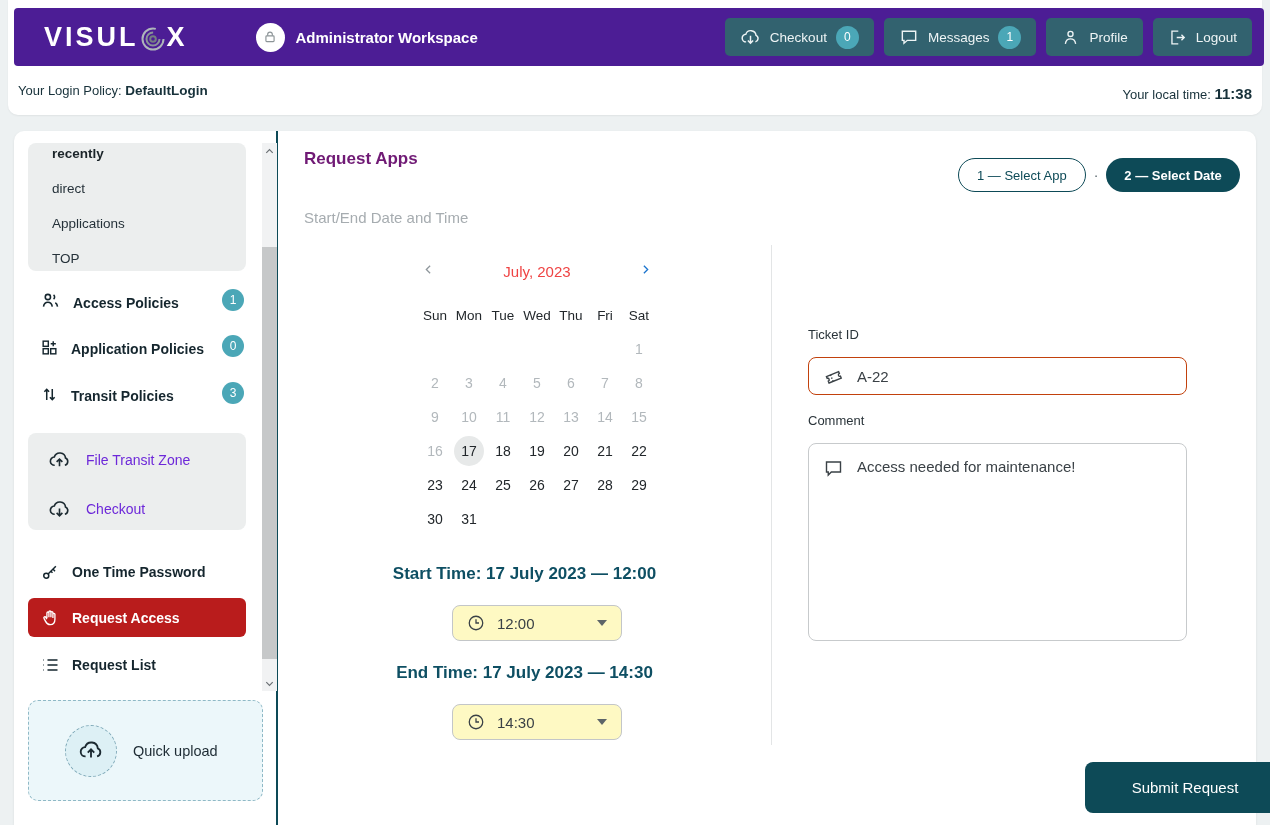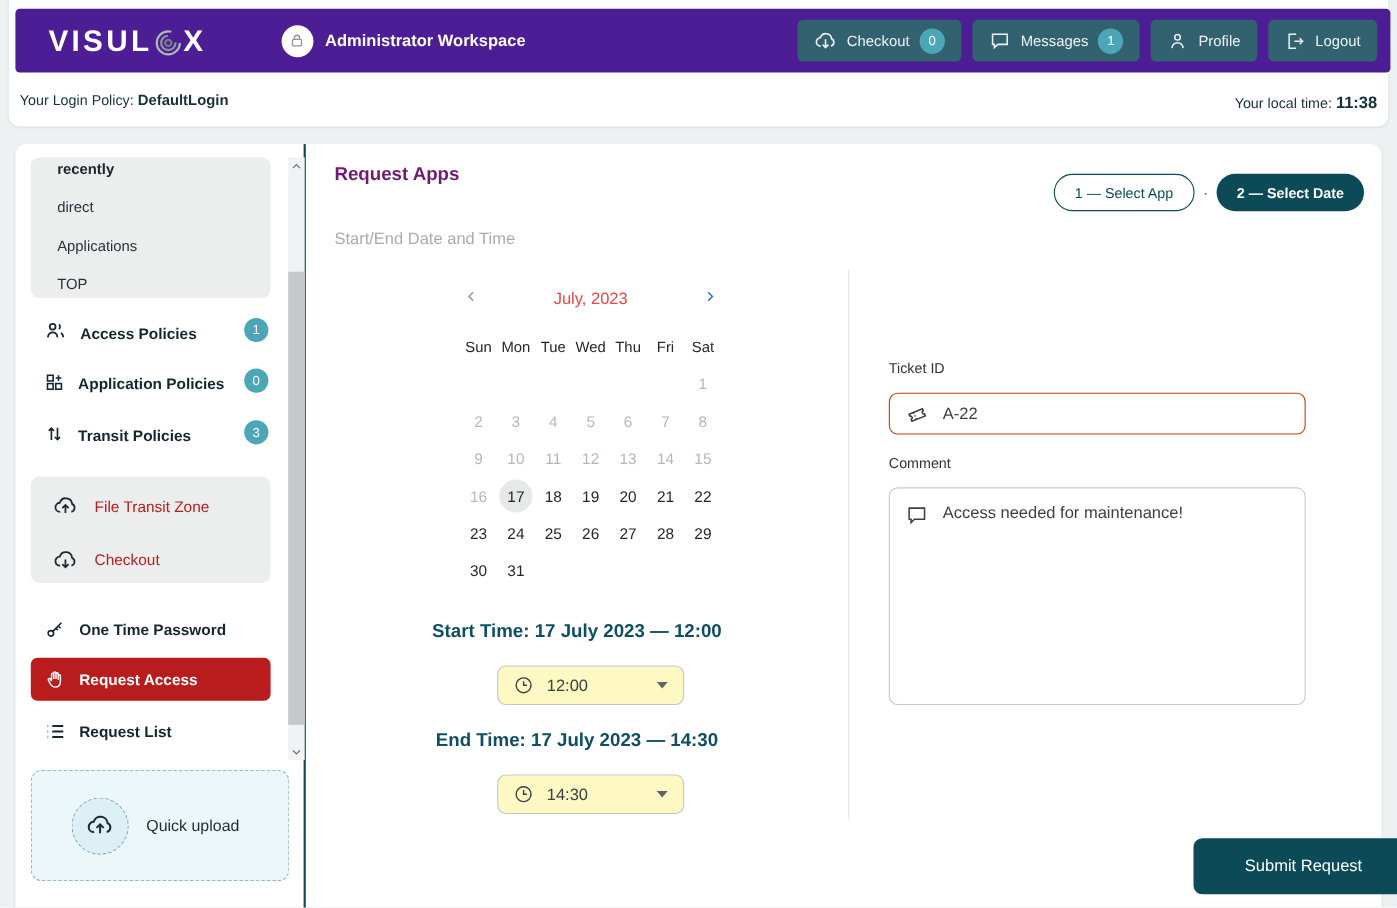--- a/index.html
+++ b/index.html
@@ -41,21 +41,21 @@
                 border-radius:8px; overflow:hidden; padding:0 0 0 24px; }
   .recent-item { height:35px; line-height:35px; font-size:13.5px; color:#26323a; cursor:pointer; }
   .recent-item.first { margin-top:-7px; font-weight:bold; color:#1b2429; }
   .side-row { position:absolute; left:14px; width:218px; height:30px; display:flex; align-items:flex-end;
               gap:12px; padding:0 2px 0 12px; cursor:pointer; color:#15262e; }
   .side-row .lbl { font-weight:bold; font-size:14px; }
   .side-badge { margin-left:auto; width:22px; height:22px; border-radius:50%; background:#4ba7b7;
                 color:#fff; font-size:12px; display:flex; align-items:center; justify-content:center; }
   .transit-box { position:absolute; left:14px; top:302px; width:218px; height:97px; background:#eceeee; border-radius:8px; }
   .transit-item { position:absolute; left:20px; width:190px; height:28px; display:flex; align-items:center;
-                  gap:15px; font-size:14px; color:#b91c1c; cursor:pointer; }
+                  gap:15px; font-size:14px; color:#6d28d9; cursor:pointer; }
   .nav-item { position:absolute; left:14px; width:218px; height:39px; display:flex; align-items:center;
               gap:12px; padding-left:12px; border-radius:6px; font-weight:bold; font-size:14px;
               color:#15262e; cursor:pointer; }
   .nav-item.active { background:#b91c1c; color:#fff; }
   .quick-upload { position:absolute; left:14px; top:569px; width:235px; height:101px; background:#ecf7fa;
                   border:1.5px dashed #8fb9c6; border-radius:10px; display:flex; align-items:center;
                   padding-left:36px; gap:16px; cursor:pointer; }
   .qu-circle { width:52px; height:52px; border-radius:50%; background:#ddf0f5; border:1.5px dashed #7fa9b8;
                display:flex; align-items:center; justify-content:center; }
   .qu-label { font-size:14.5px; color:#1d2b33; }

